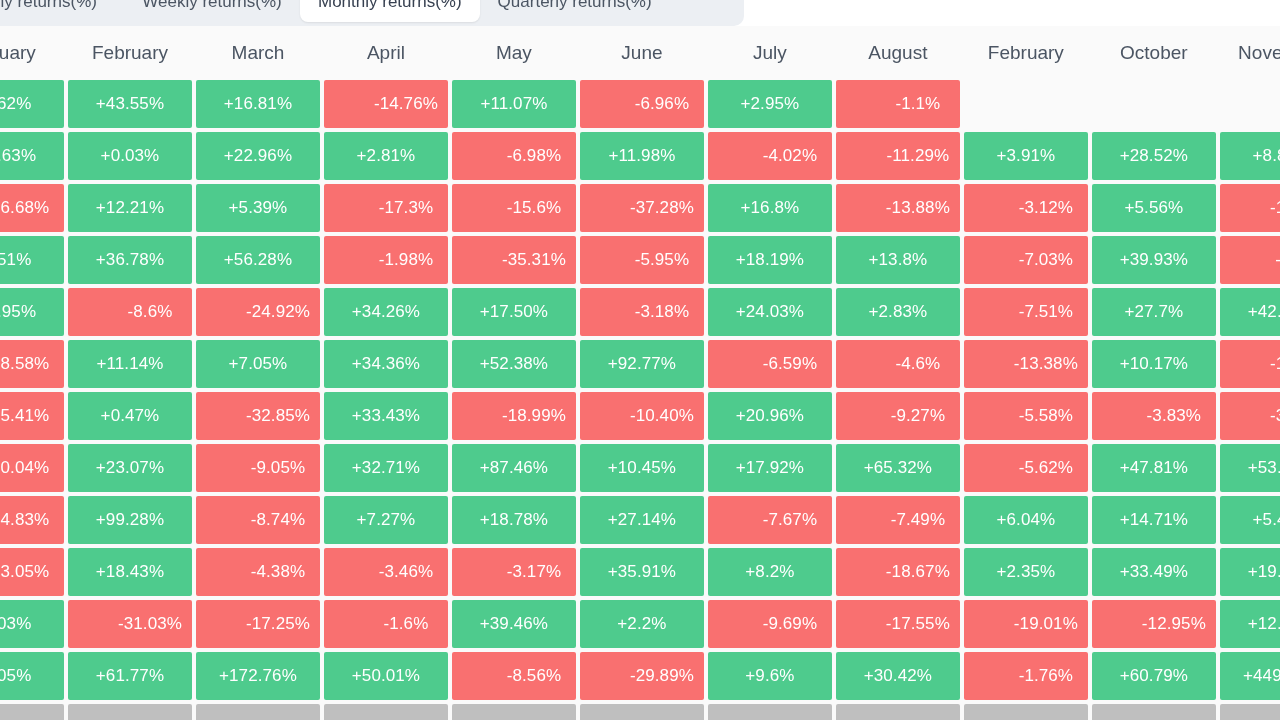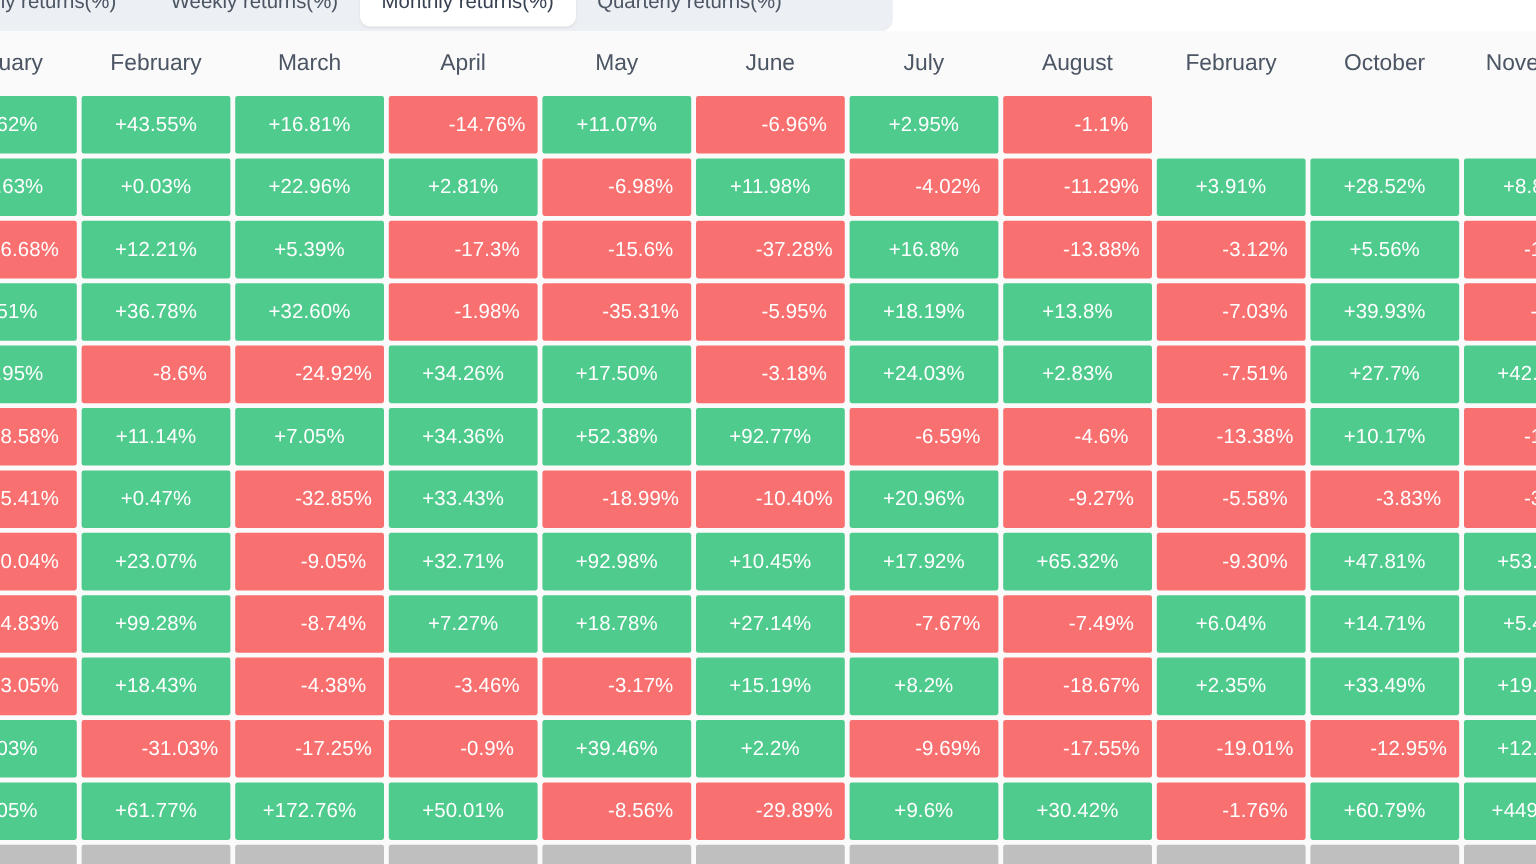--- a/index.html
+++ b/index.html
@@ -183,21 +183,21 @@
           <td class="neg">-37.28%</td>
           <td class="pos">+16.8%</td>
           <td class="neg">-13.88%</td>
           <td class="neg">-3.12%</td>
           <td class="pos">+5.56%</td>
           <td class="neg">-16.23%</td>
         </tr>
         <tr>
           <td class="pos">+4.51%</td>
           <td class="pos">+36.78%</td>
-          <td class="pos">+32.60%</td>
+          <td class="pos">+56.28%</td>
           <td class="neg">-1.98%</td>
           <td class="neg">-35.31%</td>
           <td class="neg">-5.95%</td>
           <td class="pos">+18.19%</td>
           <td class="pos">+13.8%</td>
           <td class="neg">-7.03%</td>
           <td class="pos">+39.93%</td>
           <td class="neg">-7.11%</td>
         </tr>
         <tr>
@@ -237,25 +237,25 @@
           <td class="neg">-9.27%</td>
           <td class="neg">-5.58%</td>
           <td class="neg">-3.83%</td>
           <td class="neg">-36.57%</td>
         </tr>
         <tr>
           <td class="neg">-0.04%</td>
           <td class="pos">+23.07%</td>
           <td class="neg">-9.05%</td>
           <td class="pos">+32.71%</td>
-          <td class="pos">+92.98%</td>
+          <td class="pos">+87.46%</td>
           <td class="pos">+10.45%</td>
           <td class="pos">+17.92%</td>
           <td class="pos">+65.32%</td>
-          <td class="neg">-9.30%</td>
+          <td class="neg">-5.62%</td>
           <td class="pos">+47.81%</td>
           <td class="pos">+53.48%</td>
         </tr>
         <tr>
           <td class="neg">-4.83%</td>
           <td class="pos">+99.28%</td>
           <td class="neg">-8.74%</td>
           <td class="pos">+7.27%</td>
           <td class="pos">+18.78%</td>
           <td class="pos">+27.14%</td>
@@ -264,32 +264,32 @@
           <td class="pos">+6.04%</td>
           <td class="pos">+14.71%</td>
           <td class="pos">+5.42%</td>
         </tr>
         <tr>
           <td class="neg">-3.05%</td>
           <td class="pos">+18.43%</td>
           <td class="neg">-4.38%</td>
           <td class="neg">-3.46%</td>
           <td class="neg">-3.17%</td>
-          <td class="pos">+15.19%</td>
+          <td class="pos">+35.91%</td>
           <td class="pos">+8.2%</td>
           <td class="neg">-18.67%</td>
           <td class="pos">+2.35%</td>
           <td class="pos">+33.49%</td>
           <td class="pos">+19.27%</td>
         </tr>
         <tr>
           <td class="pos">+0.03%</td>
           <td class="neg">-31.03%</td>
           <td class="neg">-17.25%</td>
-          <td class="neg">-0.9%</td>
+          <td class="neg">-1.6%</td>
           <td class="pos">+39.46%</td>
           <td class="pos">+2.2%</td>
           <td class="neg">-9.69%</td>
           <td class="neg">-17.55%</td>
           <td class="neg">-19.01%</td>
           <td class="neg">-12.95%</td>
           <td class="pos">+12.82%</td>
         </tr>
         <tr>
           <td class="pos">+4.05%</td>

